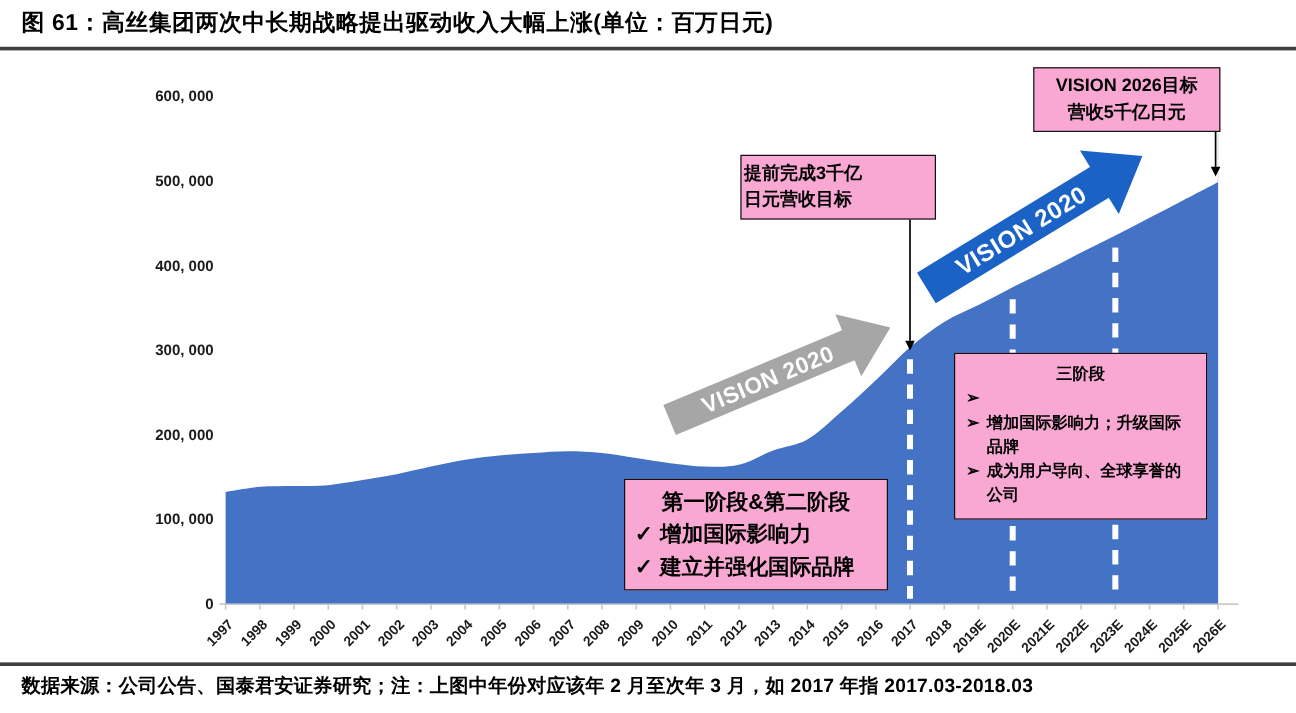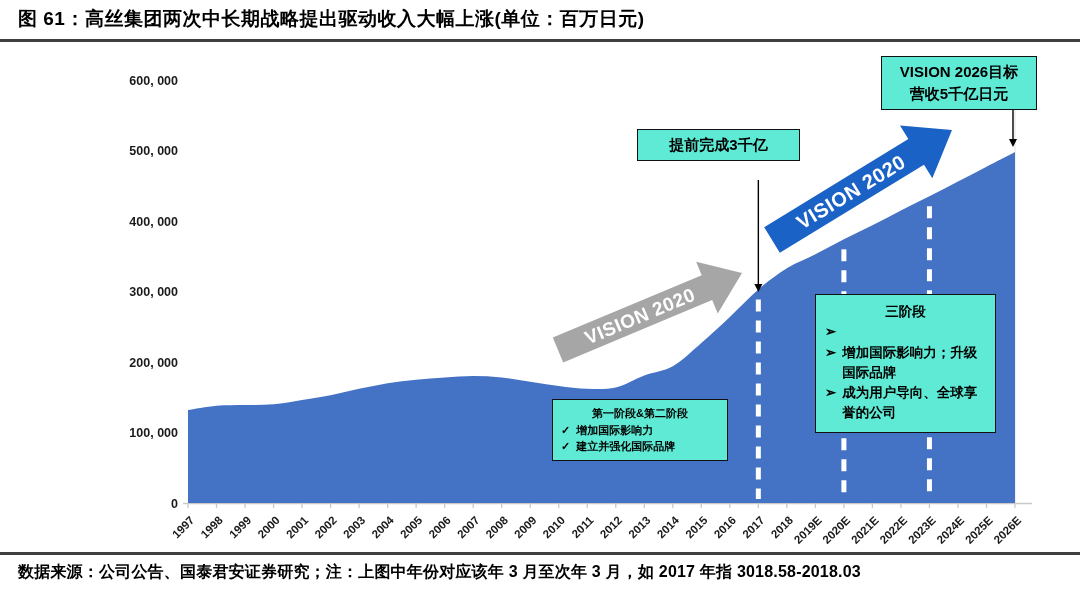--- a/index.html
+++ b/index.html
@@ -4,27 +4,27 @@
 <style>
   html,body{margin:0;padding:0;background:#fff;}
   .page{position:relative;width:1080px;height:594px;background:#fff;overflow:hidden;
         font-family:"Liberation Sans",sans-serif;color:#000;}
   .fig-title{position:absolute;top:6px;left:18px;font-size:19px;font-weight:bold;letter-spacing:.5px;text-align:right;}
   .rule{position:absolute;left:0;width:1080px;background:#3f3f3f;}
   .rule-top{top:39px;height:3px;}
   .rule-bottom{top:552px;height:3px;}
   .footer{position:absolute;top:562px;left:18px;font-size:16px;font-weight:bold;letter-spacing:.2px;}
   #chart-svg{position:absolute;top:0;left:0;}
-  .abox{position:absolute;background:#5eead4;border:1.6px solid #111;box-sizing:border-box;z-index:5;margin-left:20px;}
-  .box-a{left:617px;top:129px;width:163px;padding:4px 2px;text-align:center;
+  .abox{position:absolute;background:#f9a8d4;border:1.6px solid #111;box-sizing:border-box;z-index:5;}
+  .box-a{left:617px;top:129px;width:163px;padding:4px 2px;text-align:left;
          font-size:15px;font-weight:bold;line-height:1.45;}
   .box-b{left:861px;top:56px;width:156px;padding:4px 2px;text-align:center;
          font-size:15px;font-weight:bold;line-height:1.45;}
-  .box-c{left:532px;top:399px;width:176px;padding:5px 8px;font-size:11px;font-weight:bold;line-height:1.5;}
-  .box-d{left:795px;top:294px;width:181px;padding:7px 9px 8px;font-size:13.5px;font-weight:bold;line-height:1.5;}
+  .box-c{left:520px;top:399px;width:220px;padding:5px 8px;font-size:18px;font-weight:bold;line-height:1.5;}
+  .box-d{left:795px;top:294px;width:211px;padding:7px 9px 8px;font-size:13.5px;font-weight:bold;line-height:1.5;}
   .abox .bx-title{text-align:center;}
   .bullet-item{display:flex;gap:6px;}
   .bullet-item .blt{flex:0 0 auto;}
   .bullet-item .txt{flex:1 1 auto;}
 </style>
 </head>
 <body>
 
 <div class="page">
 
@@ -114,20 +114,21 @@
         <text x="92.47511554864494" y="7.199999999999999" text-anchor="middle" fill="#ffffff" font-size="20" font-weight="bold" letter-spacing="0.5">VISION 2020</text>
       </g>
       <line x1="758.3448275862069" y1="180" x2="758.3448275862069" y2="284" stroke="#000" stroke-width="1.4"></line>
       <polygon points="754.3448275862069,284 762.3448275862069,284 758.3448275862069,292" fill="#000"></polygon>
       <line x1="1013" y1="105" x2="1013" y2="139" stroke="#000" stroke-width="1.4"></line>
       <polygon points="1009,139 1017,139 1013,147" fill="#000"></polygon>
     </svg>
 
   <div class="abox box-a">
     <div>提前完成3千亿</div>
+    <div>日元营收目标</div>
   </div>
 
   <div class="abox box-b">
     <div>VISION 2026目标</div>
     <div>营收5千亿日元</div>
   </div>
 
   <div class="abox box-c">
     <div class="bx-title">第一阶段&amp;第二阶段</div>
     <div class="bullet-item">
@@ -149,15 +150,15 @@
       <span class="blt">➢</span>
       <span class="txt">增加国际影响力；升级国际品牌</span>
     </div>
     <div class="bullet-item">
       <span class="blt">➢</span>
       <span class="txt">成为用户导向、全球享誉的公司</span>
     </div>
   </div>
 
   <div class="rule rule-bottom"></div>
-  <div class="footer">数据来源：公司公告、国泰君安证券研究；注：上图中年份对应该年 3 月至次年 3 月，如 2017 年指 3018.58-2018.03</div>
+  <div class="footer">数据来源：公司公告、国泰君安证券研究；注：上图中年份对应该年 2 月至次年 3 月，如 2017 年指 2017.03-2018.03</div>
 
 </div>
 
 </body></html>

